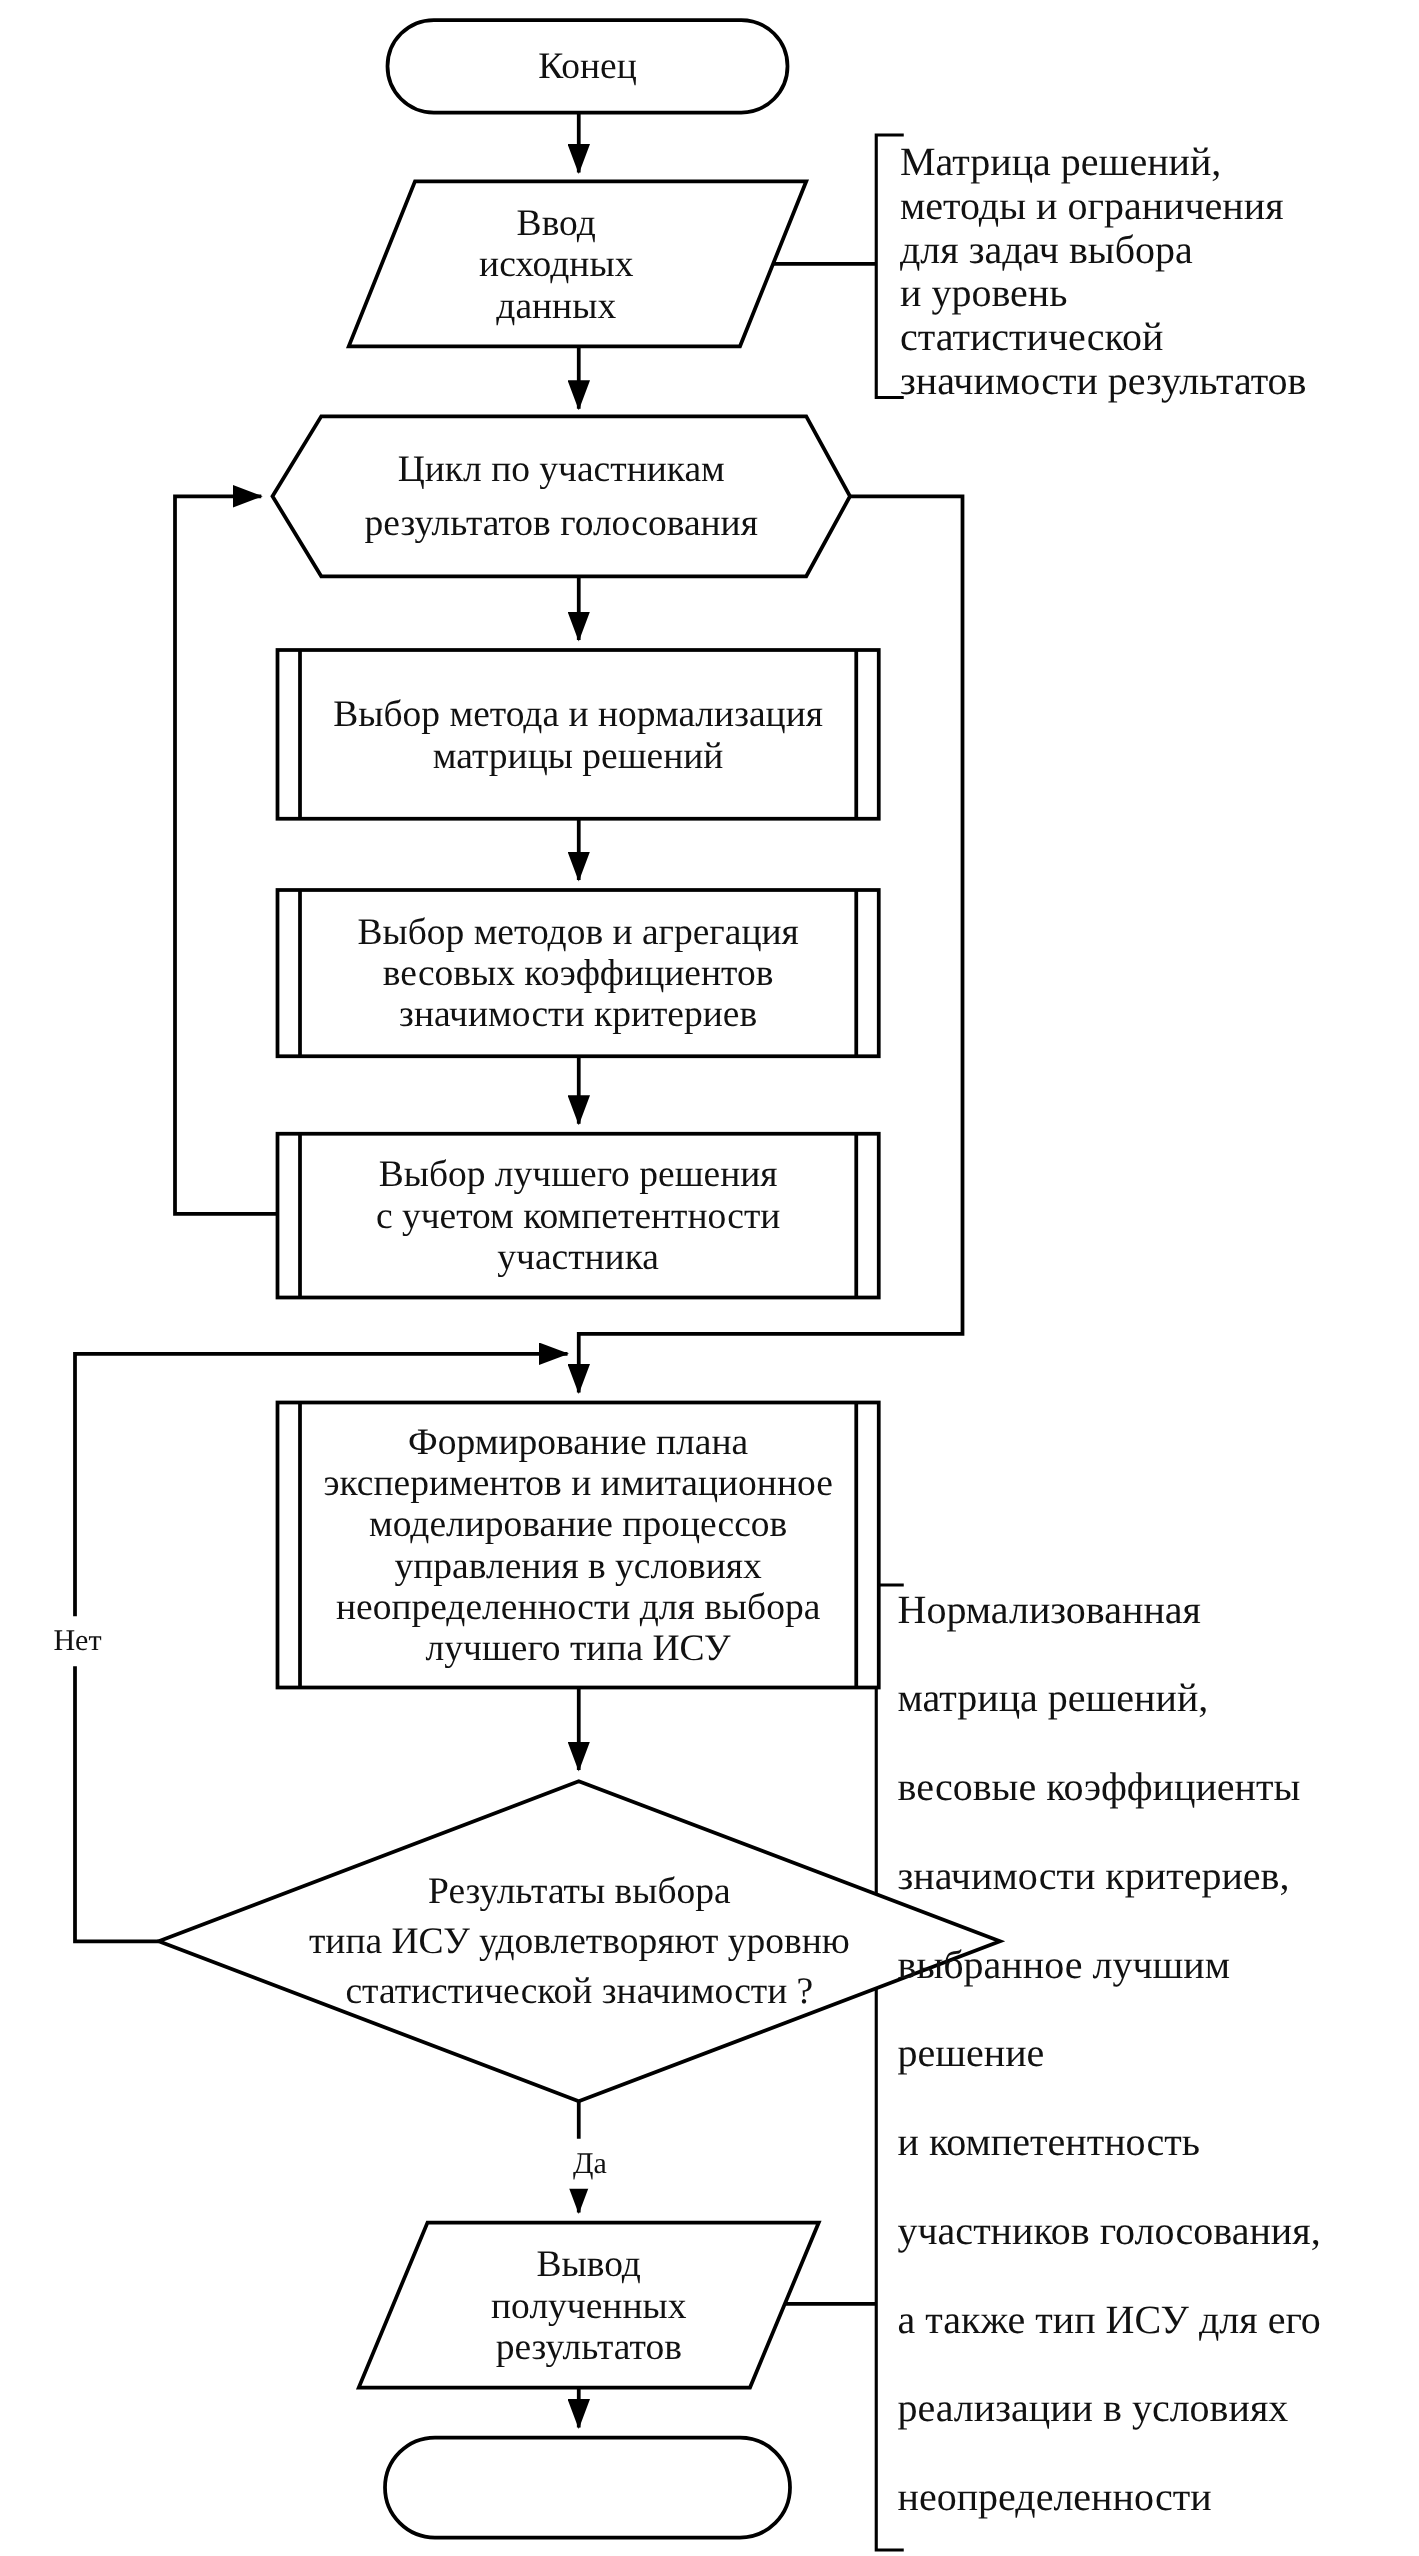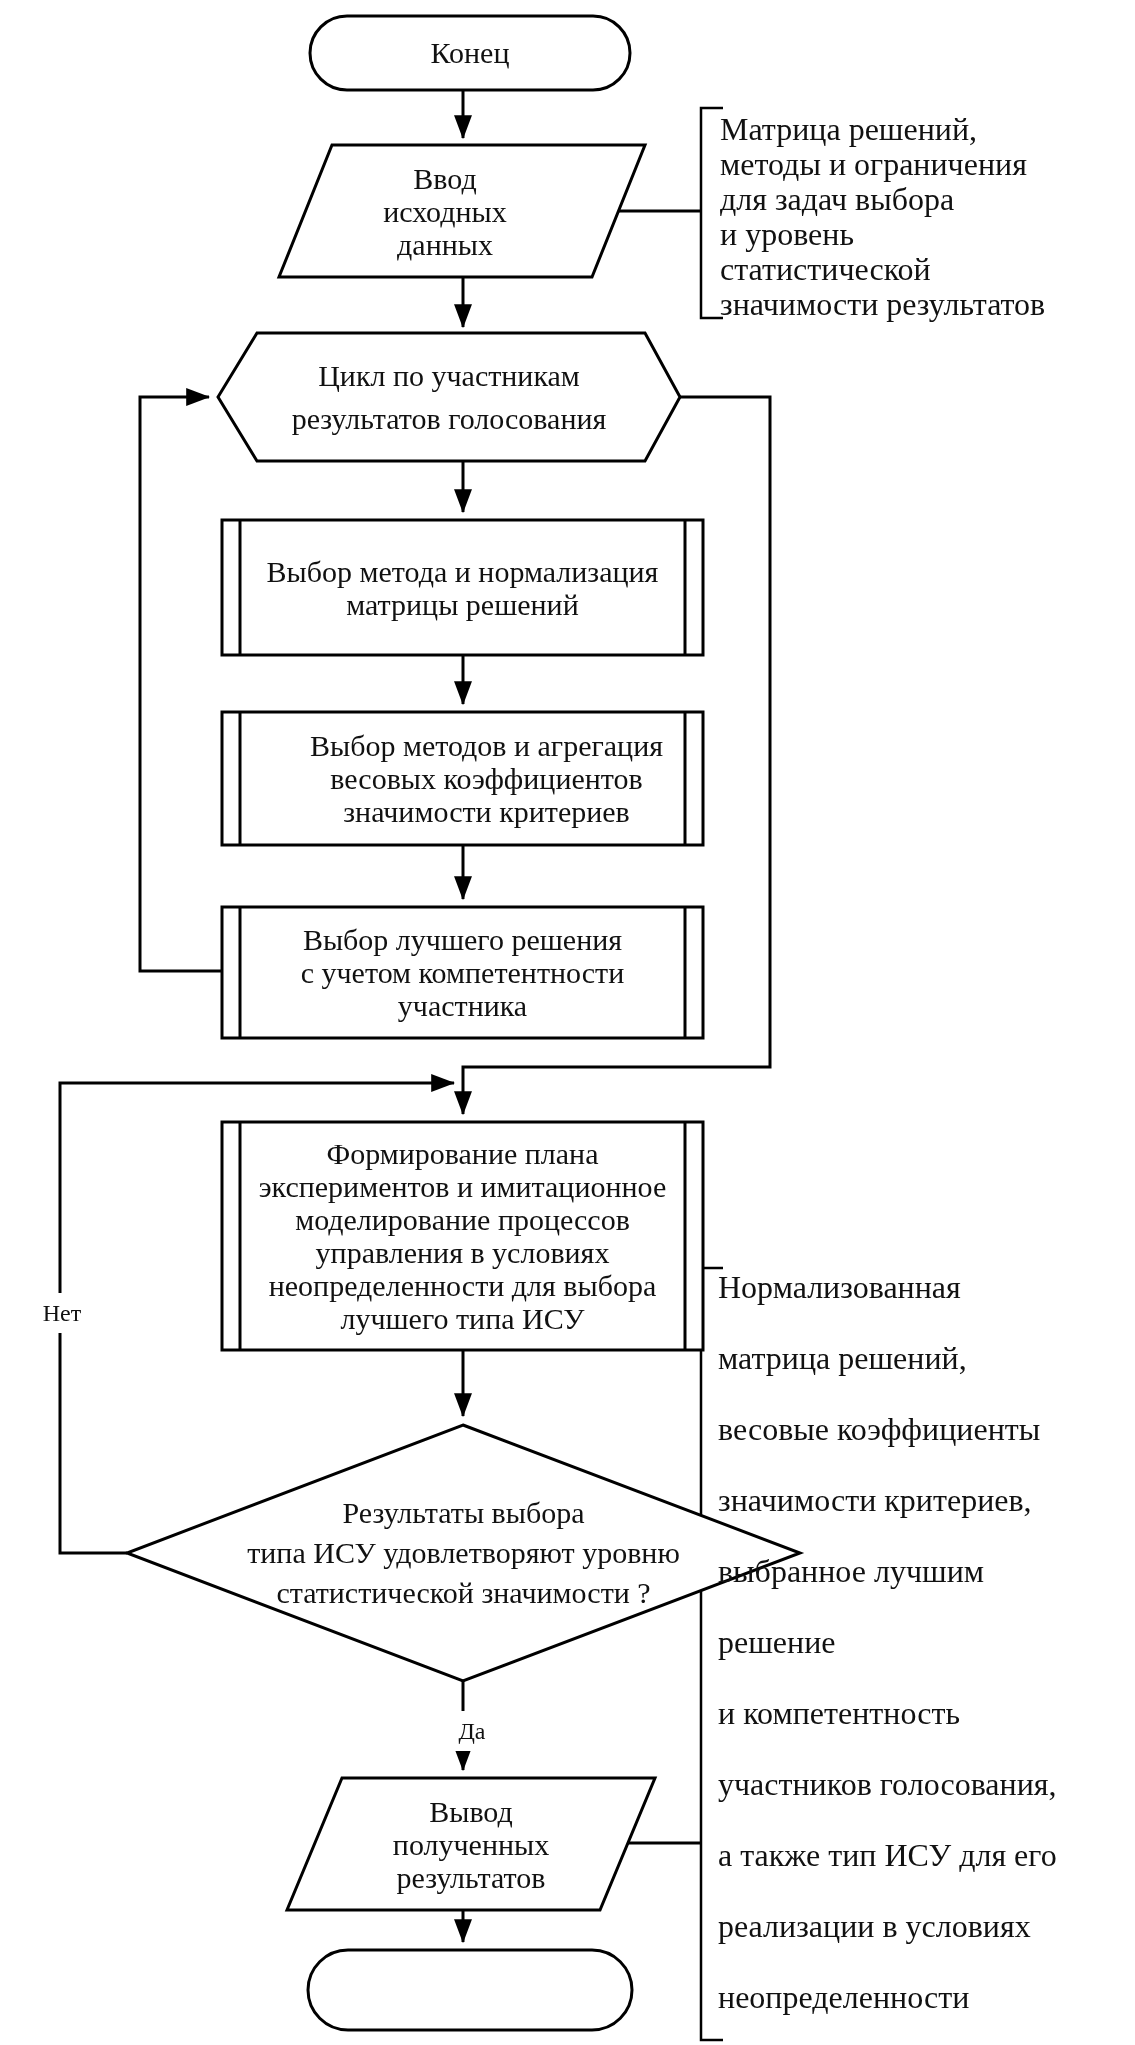--- a/index.html
+++ b/index.html
@@ -109,21 +109,21 @@
 и уровень
 статистической
 значимости результатов</div>
 
   <div class="label" style="left:218px;top:333px;width:462px;height:128px;line-height:43px;">Цикл по участникам
 результатов голосования</div>
 
   <div class="label" style="left:240px;top:520px;width:445px;height:135px;line-height:33px;">Выбор метода и нормализация
 матрицы решений</div>
 
-  <div class="label" style="left:240px;top:712px;width:445px;height:133px;line-height:33px;padding-left:24px;">Выбор методов и агрегация
+  <div class="label" style="left:240px;top:712px;width:445px;height:133px;line-height:33px;">Выбор методов и агрегация
 весовых коэффициентов
 значимости критериев</div>
 
   <div class="label" style="left:240px;top:907px;width:445px;height:131px;line-height:33px;">Выбор лучшего решения
 с учетом компетентности
 участника</div>
 
   <div class="label" style="left:240px;top:1122px;width:445px;height:228px;line-height:33px;">Формирование плана
 экспериментов и имитационное
 моделирование процессов

